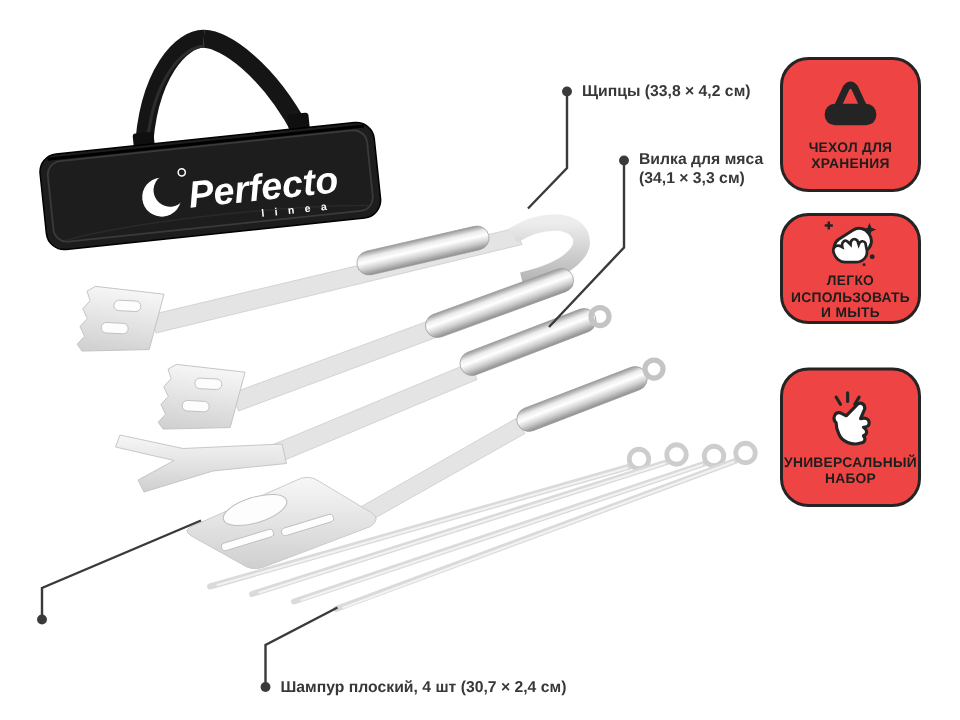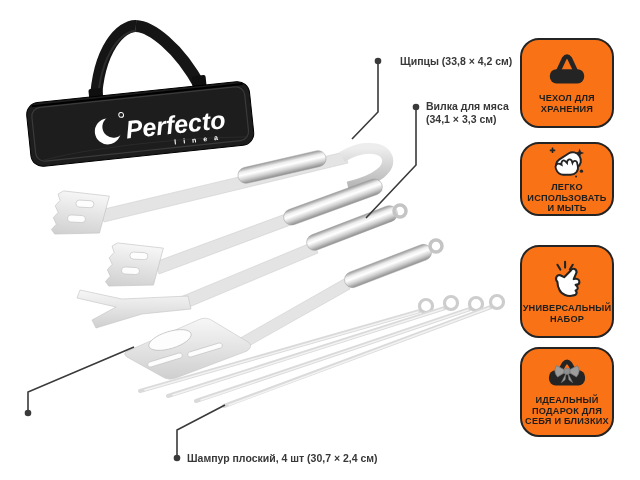--- a/index.html
+++ b/index.html
@@ -8,21 +8,21 @@
     font-family:"Liberation Sans",sans-serif;
   }
   svg{display:block;}
   .scene{position:absolute;left:0;top:0;}
   .callout{
     position:absolute;font-weight:700;font-size:10.5px;color:#383838;
     white-space:nowrap;line-height:1.22;
   }
   .badge{
     position:absolute;left:520px;width:94px;box-sizing:border-box;
-    border:2.5px solid #242424;border-radius:19px;background:#f97316;
+    border:2.5px solid #242424;border-radius:19px;background:#ef4444;
     display:flex;flex-direction:column;align-items:center;justify-content:center;
     padding:4px 3px;
   }
   .badge .blabel{
     font-weight:700;font-size:9.2px;line-height:1.18;color:#1d1d1d;
     text-align:center;letter-spacing:0.2px;
   }
   .badge svg{flex:0 0 auto;}
 </style>
 </head>
@@ -148,21 +148,21 @@
       <path d="M 177,455 L 177,430 L 225,405"></path>
     </g>
     <g fill="#3a3a3a">
       <circle cx="378" cy="61" r="3.3"></circle>
       <circle cx="416" cy="107" r="3.3"></circle>
       <circle cx="28" cy="413" r="3.3"></circle>
       <circle cx="177" cy="458" r="3.3"></circle>
     </g>
   </svg>
 
-  <div class="callout" style="left:400px;top:55px">Щипцы (33,8 × 4,2 см)</div>
+  <div class="callout" style="left:388px;top:55px">Щипцы (33,8 × 4,2 см)</div>
 
   <div class="callout" style="left:426px;top:100px">
     <div>Вилка для мяса</div>
     <div>(34,1 × 3,3 см)</div>
   </div>
 
 
   <div class="callout" style="left:187px;top:452px">Шампур плоский, 4 шт (30,7 × 2,4 см)</div>
 
   <div class="badge" style="top:38px;height:90px">
@@ -188,28 +188,14 @@
   </div>
 
   <div class="badge" style="top:245px;height:93px">
     <svg width="46" height="44" viewBox="0 0 48 46">
       <path d="M 17,11 L 14,6 M 22,9 L 22,3 M 27,11 L 30,6" stroke="#242424" stroke-width="2.2" stroke-linecap="round"></path>
       <path d="M 14,24 C 11,21 13,16 17,17 L 21,19 L 28,12 C 30,9 34,10 34,14 L 31,21 C 34,20 37,21 37,24 C 37,26 35,27 33,27 C 36,29 36,32 33,33 C 35,35 34,38 31,38 C 25,40 18,37 16,32 C 14,28 14,26 14,24 Z" fill="#fff" stroke="#242424" stroke-width="2.2" stroke-linejoin="round"></path>
     </svg>
     <div class="blabel">УНИВЕРСАЛЬНЫЙ НАБОР</div>
   </div>
 
-  <div class="badge" style="top:347px;height:90px">
-    <svg width="46" height="38" viewBox="0 0 48 40">
-      <path d="M 16,16 L 21,7 Q 24,3 27,7 L 32,16" fill="none" stroke="#242424" stroke-width="5" stroke-linejoin="round"></path>
-      <rect x="5" y="14" width="38" height="16" rx="7" fill="#242424"></rect>
-      <g transform="translate(24,15)">
-        <path d="M 0,0 L -11,-6 Q -15,0 -10,6 Z" fill="#9c9c9c" stroke="#777" stroke-width="0.8"></path>
-        <path d="M 0,0 L 11,-6 Q 15,0 10,6 Z" fill="#9c9c9c" stroke="#777" stroke-width="0.8"></path>
-        <path d="M -1,2 L -6,12 L -2,9 Z" fill="#9c9c9c" stroke="#777" stroke-width="0.6"></path>
-        <path d="M 1,2 L 6,12 L 2,9 Z" fill="#9c9c9c" stroke="#777" stroke-width="0.6"></path>
-        <circle cx="0" cy="0" r="3.4" fill="#8e8e8e" stroke="#777" stroke-width="0.8"></circle>
-      </g>
-    </svg>
-    <div class="blabel">ИДЕАЛЬНЫЙ ПОДАРОК ДЛЯ СЕБЯ И БЛИЗКИХ</div>
-  </div>
 
 </div>
 
 </body></html>

